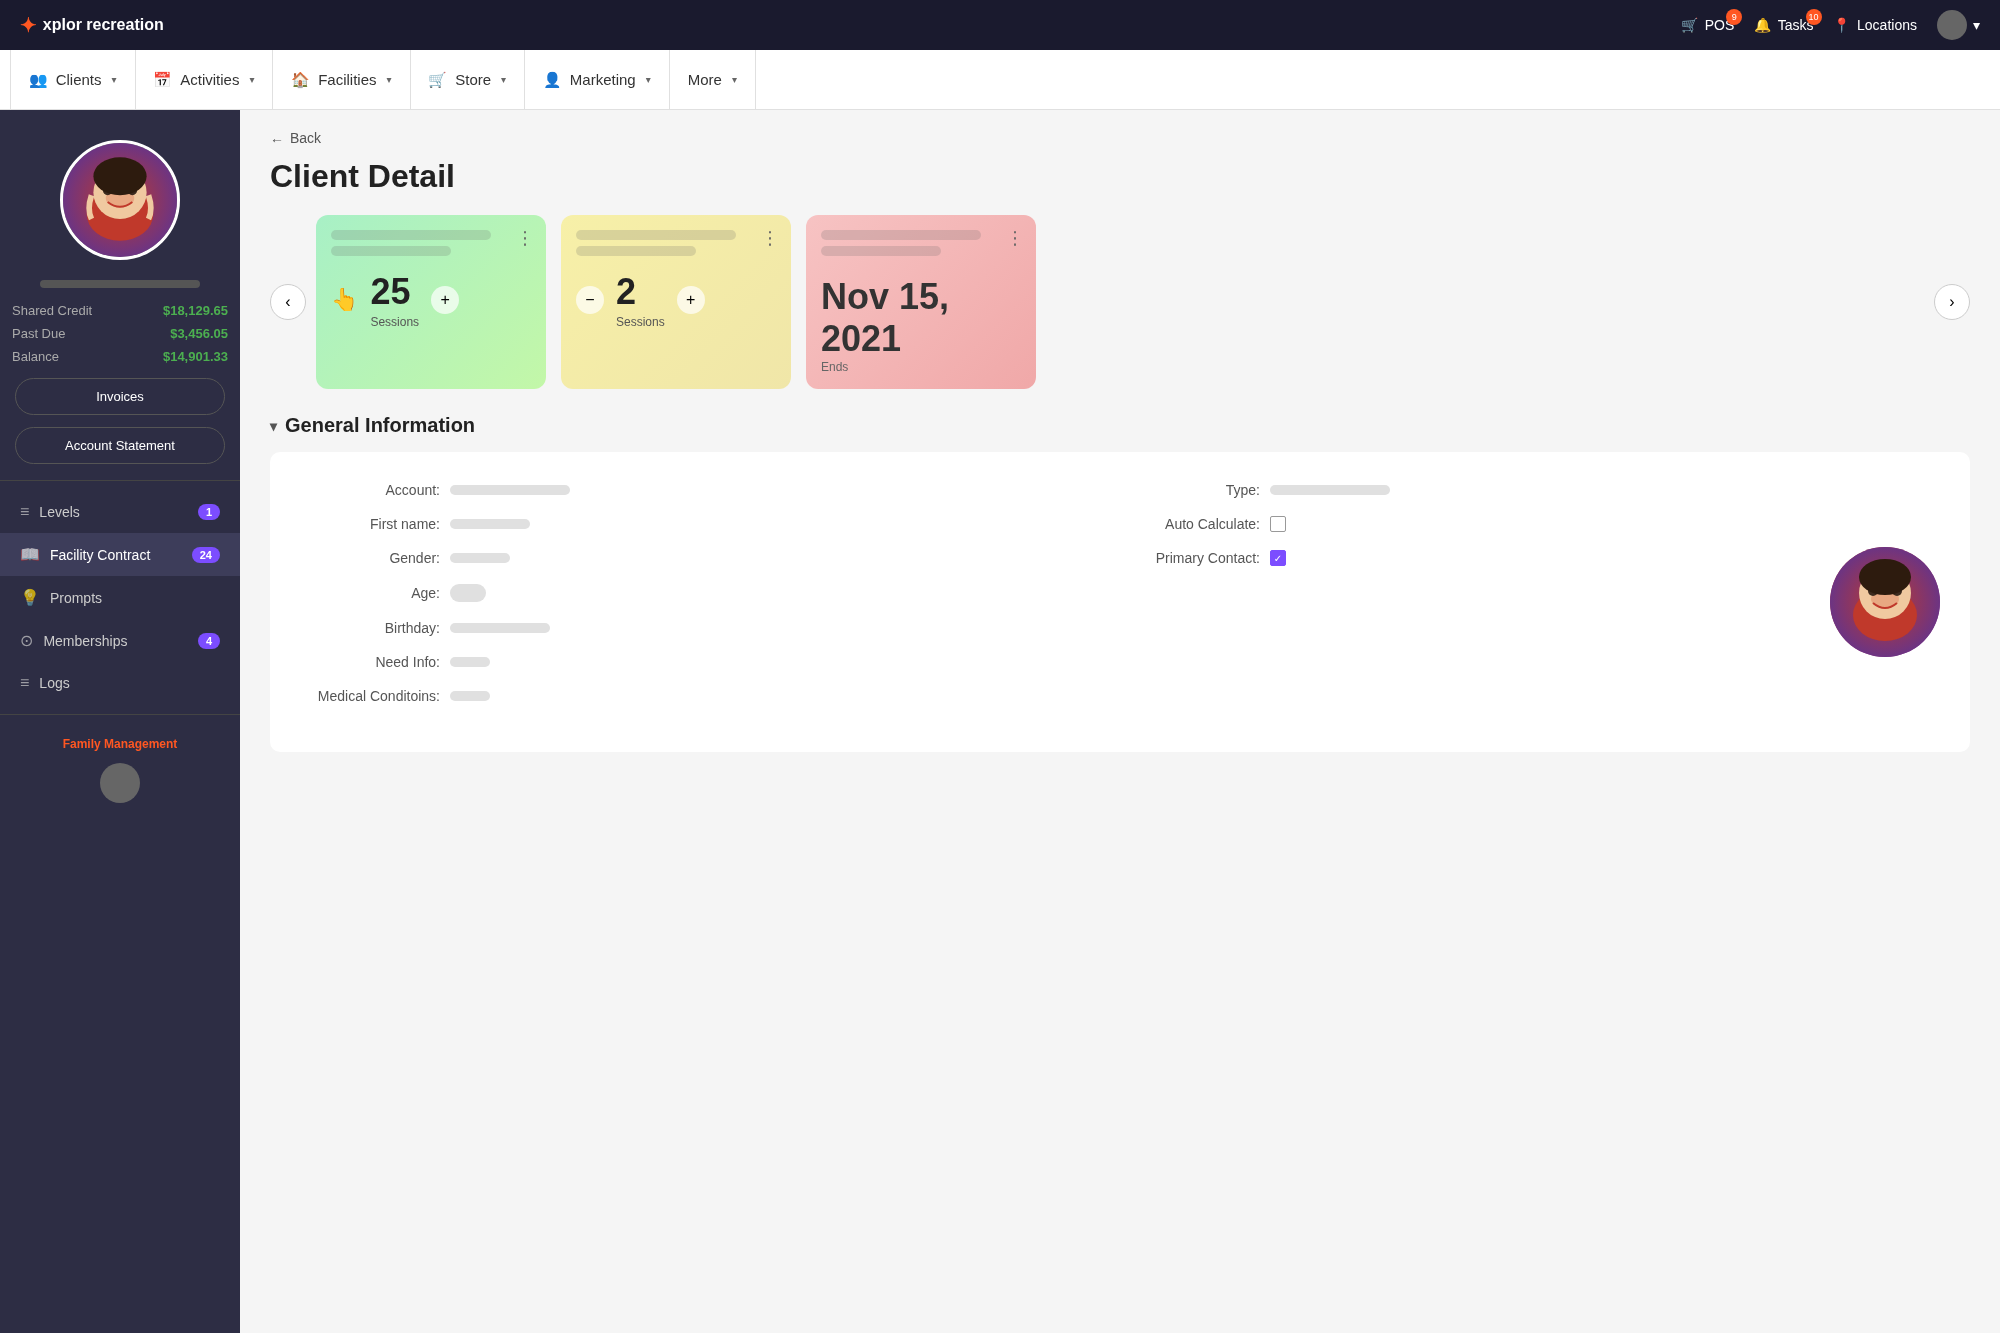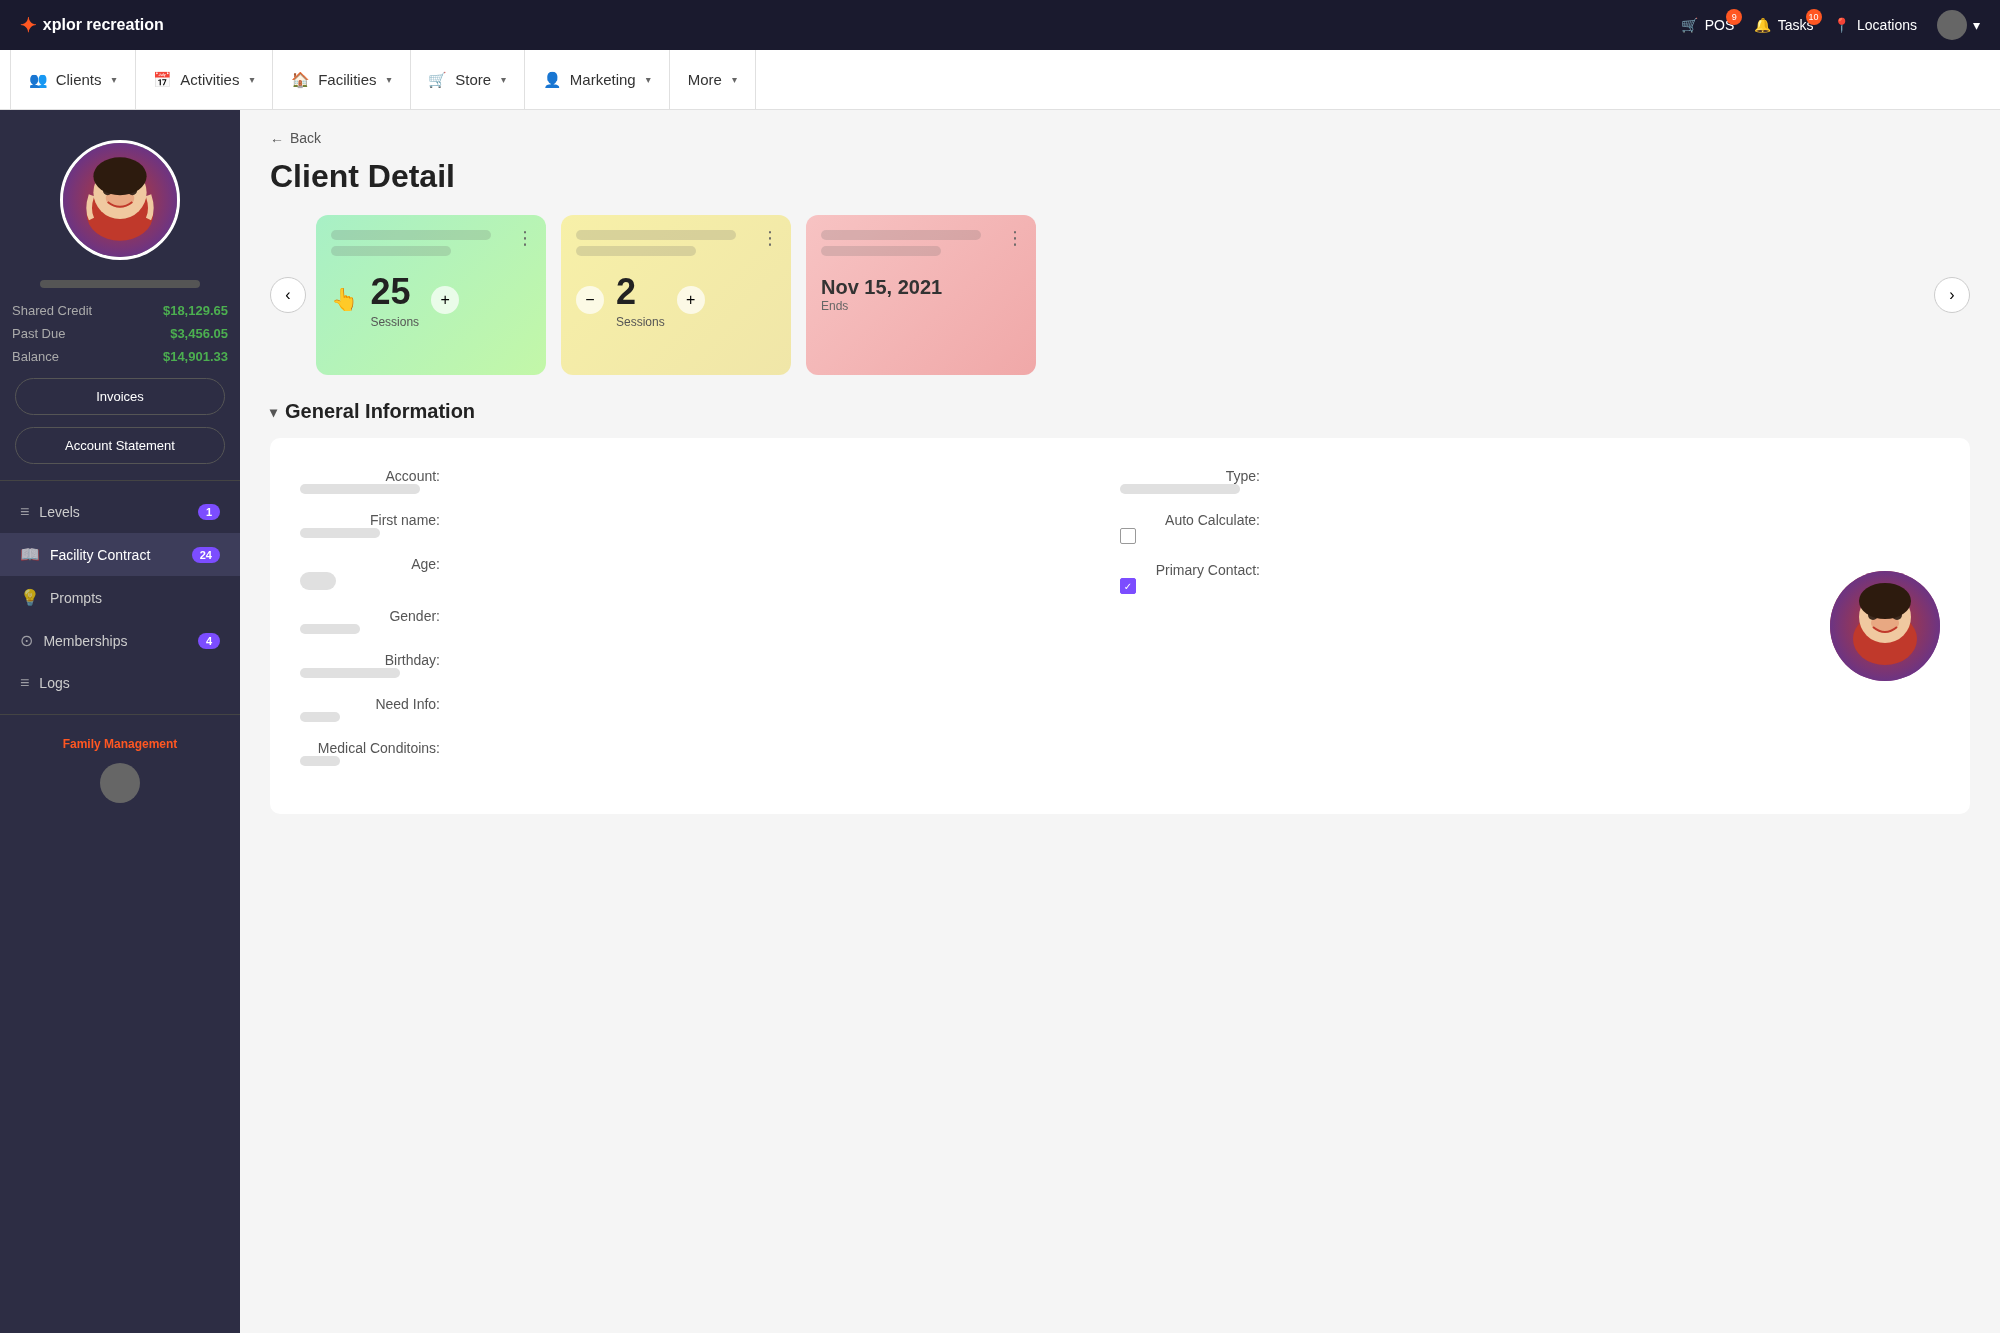--- a/index.html
+++ b/index.html
@@ -284,21 +284,21 @@
       border: none;
       background: rgba(255,255,255,0.7);
       cursor: pointer;
       font-size: 16px;
       display: flex;
       align-items: center;
       justify-content: center;
     }
     .cursor-hand { font-size: 22px; }
 
-    .card-date { font-size: 20px; font-weight: 700; color: #333; margin-top: 15px; }
+    .card-date { font-size: 36px; font-weight: 700; color: #333; margin-top: 15px; }
     .card-ends { font-size: 12px; color: #666; }
 
     
     .section-header {
       display: flex;
       align-items: center;
       gap: 8px;
       font-size: 20px;
       font-weight: 700;
       color: #222;
@@ -312,23 +312,23 @@
       border-radius: 10px;
       padding: 30px;
       display: grid;
       grid-template-columns: 1fr 1fr;
       gap: 0;
       position: relative;
     }
     .info-col { }
     .info-row {
       display: flex;
-      align-items: flex-start;
+      align-items: center;
       margin-bottom: 18px;
-      flex-direction: column;
+      gap: 10px;
     }
     .info-label {
       text-align: right;
       color: #555;
       font-size: 14px;
       width: 140px;
       flex-shrink: 0;
     }
     .info-value-placeholder {
       height: 10px;
@@ -591,26 +591,26 @@
       <div class="info-col">
         <div class="info-row">
           <span class="info-label">Account:</span>
           <div class="info-value-placeholder w120"></div>
         </div>
         <div class="info-row">
           <span class="info-label">First name:</span>
           <div class="info-value-placeholder w80"></div>
         </div>
         <div class="info-row">
+          <span class="info-label">Gender:</span>
+          <div class="info-value-placeholder w60"></div>
+        </div>
+        <div class="info-row">
           <span class="info-label">Age:</span>
           <div class="toggle-placeholder"></div>
-        </div>
-        <div class="info-row">
-          <span class="info-label">Gender:</span>
-          <div class="info-value-placeholder w60"></div>
         </div>
         <div class="info-row">
           <span class="info-label">Birthday:</span>
           <div class="info-value-placeholder w100"></div>
         </div>
         <div class="info-row">
           <span class="info-label">Need Info:</span>
           <div class="info-value-placeholder w40"></div>
         </div>
         <div class="info-row">

